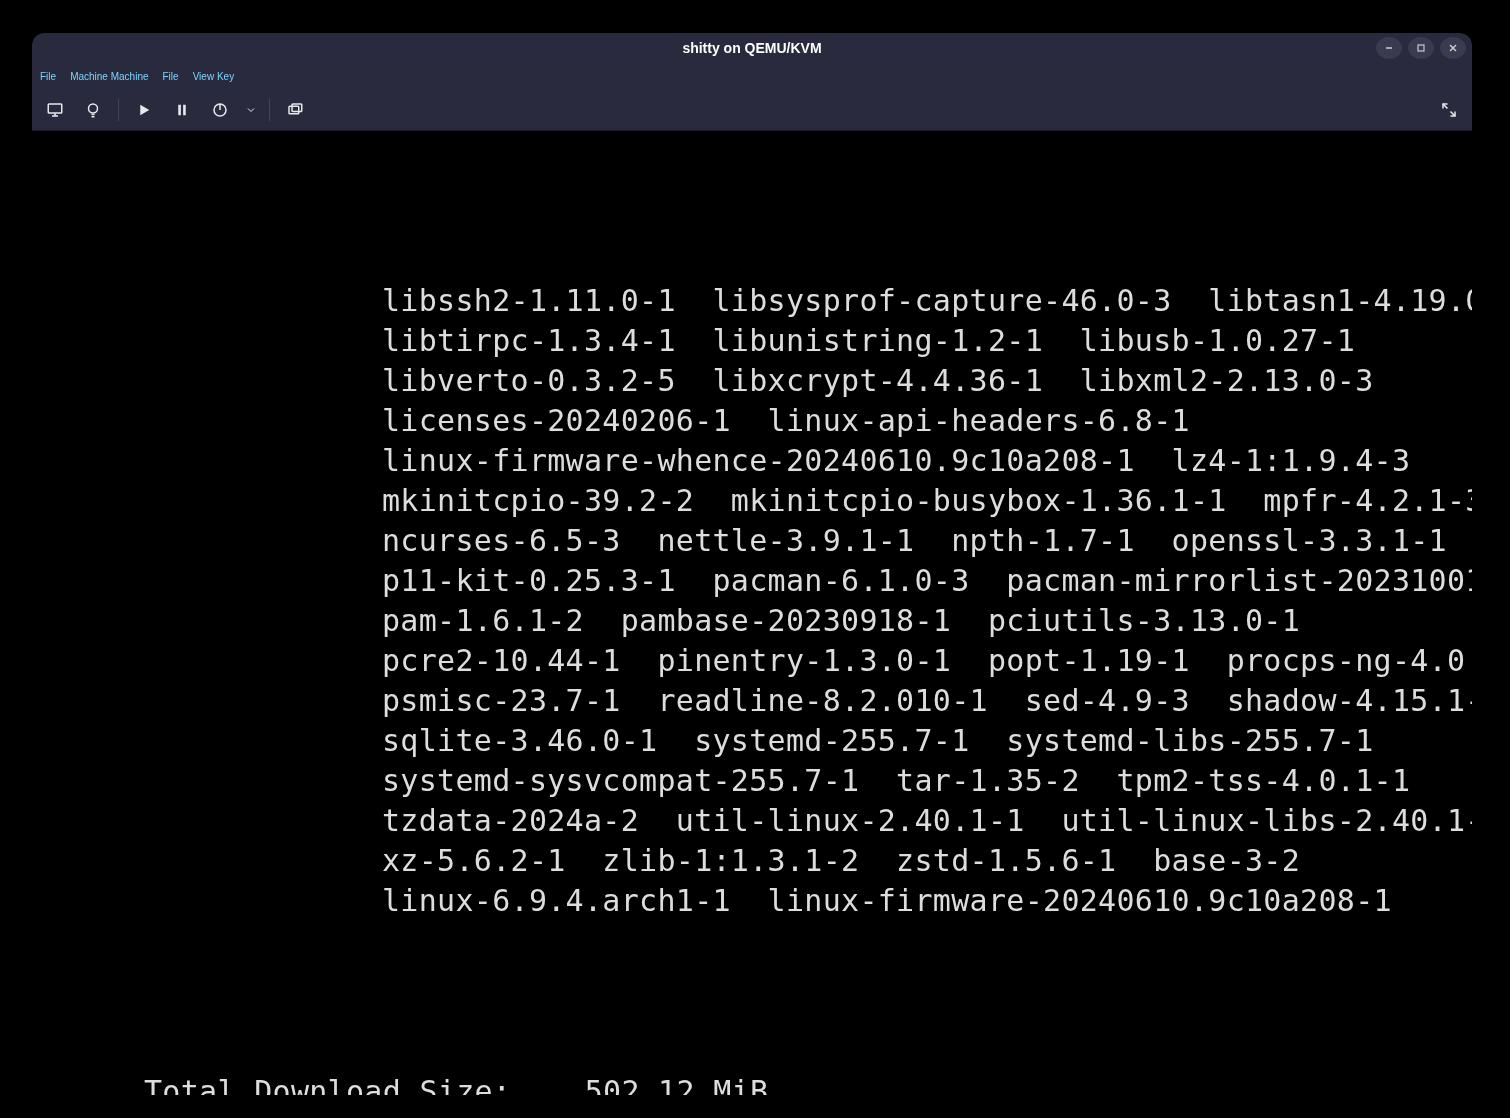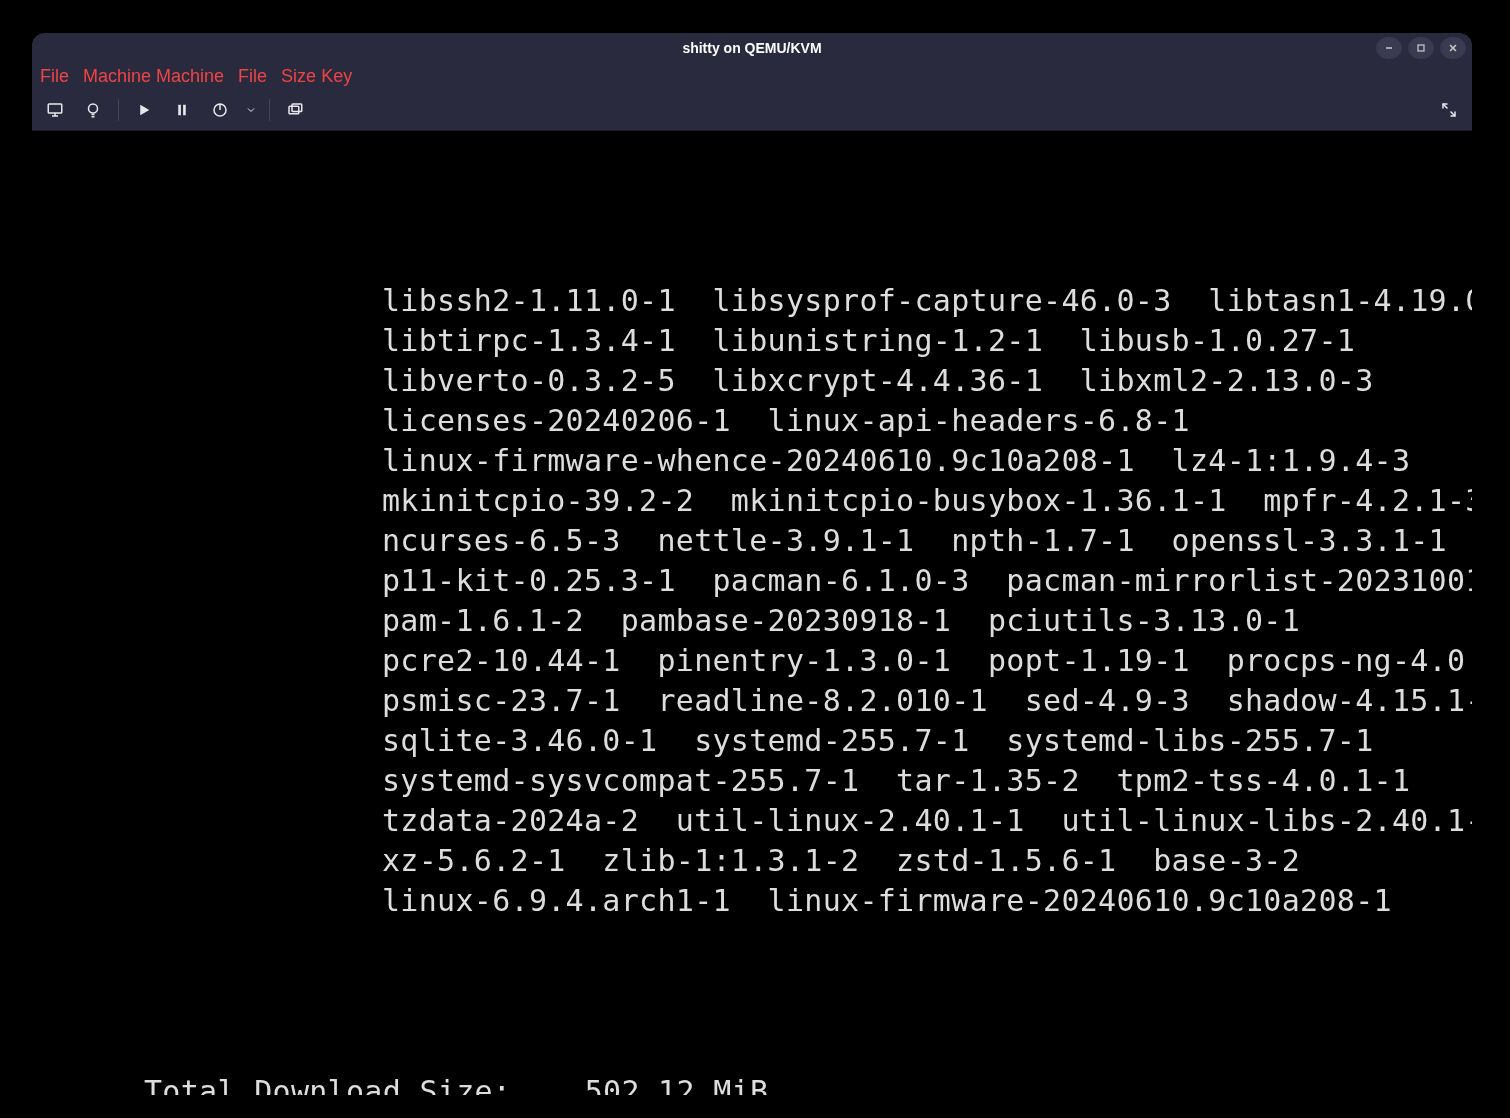--- a/index.html
+++ b/index.html
@@ -57,22 +57,22 @@
     .wc-btn svg { width: 10px; height: 10px; }
     .menubar {
       background: #2a2a3e;
       height: 26px;
       display: flex;
       align-items: center;
       padding: 0 8px;
       gap: 14px;
     }
     .menu-item {
-      color: #ef4444;
-      font-size: 18px;
+      color: #7dd3fc;
+      font-size: 10px;
       cursor: pointer;
     }
     .toolbar {
       background: #2a2a3e;
       height: 42px;
       display: flex;
       align-items: center;
       padding: 0 6px;
       gap: 4px;
       border-bottom: 1px solid #1a1a2a;
@@ -134,21 +134,21 @@
             <line x1="8" y1="2" x2="2" y2="8" stroke="currentColor" stroke-width="1.5"></line>
           </svg>
       </div>
     </div>
   </div>
 
   <div class="menubar">
     <span class="menu-item">File</span>
     <span class="menu-item">Machine Machine</span>
     <span class="menu-item">File</span>
-    <span class="menu-item">Size Key</span>
+    <span class="menu-item">View Key</span>
   </div>
 
   <div class="toolbar">
     <div class="tb-btn">
       <svg viewBox="0 0 24 24">
           <rect x="3" y="4" width="18" height="12" rx="1" fill="none" stroke="currentColor" stroke-width="2"></rect>
           <line x1="8" y1="20" x2="16" y2="20" stroke="currentColor" stroke-width="2"></line>
           <line x1="12" y1="16" x2="12" y2="20" stroke="currentColor" stroke-width="2"></line>
         </svg>
     </div>

